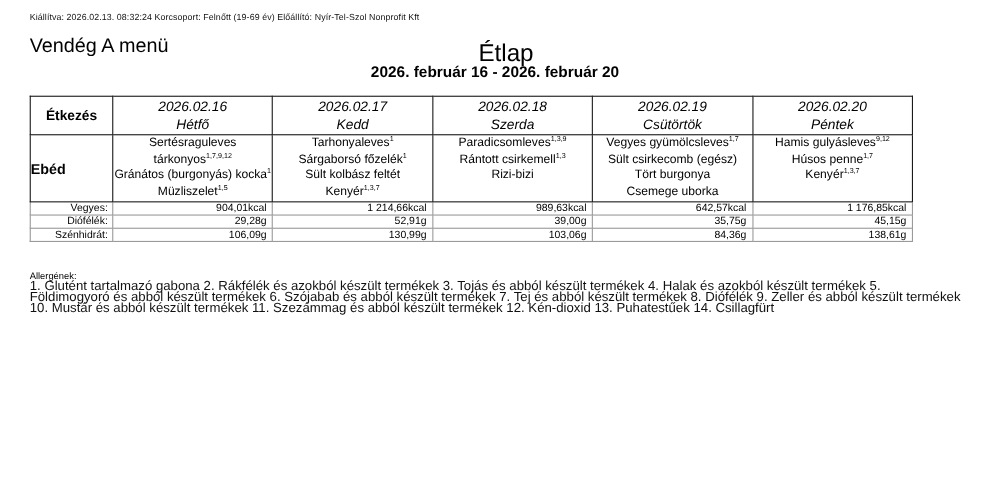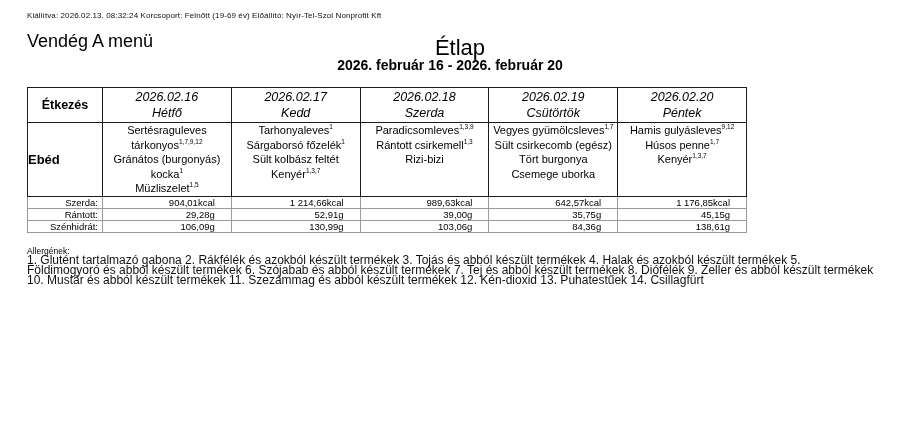--- a/index.html
+++ b/index.html
@@ -6,35 +6,35 @@
   body{
     width:900px;height:436px;background:#ffffff;color:#000;
     font-family:"Liberation Sans", sans-serif;position:relative;
   }
   .meta-line{position:absolute;left:27px;top:11px;font-size:8px;color:#111;letter-spacing:.1px;}
   .menu-name{position:absolute;left:27px;top:31px;font-size:18px;}
   .page-title{position:absolute;left:0;top:25px;width:100%;text-align:center;font-size:22px;font-weight:400;margin:10px;}
   .date-range{position:absolute;left:0;top:57px;width:100%;text-align:center;font-size:14px;font-weight:700;}
 
   table.menu-table{
-    position:absolute;left:27px;top:87px;width:720px;
+    position:absolute;left:27px;top:87px;width:803px;
     border-collapse:collapse;table-layout:fixed;
   }
   col.c0{width:75px;}
   .menu-table th,.menu-table td{padding:0;margin:0;}
   tr.dark th,tr.dark td{border:1.5px solid #1a1a1a;}
   .meal-head{font-size:12.5px;font-weight:700;text-align:center;vertical-align:middle;}
   .day-head{height:34px;font-size:12.5px;font-weight:400;text-align:center;vertical-align:middle;line-height:16px;font-style:italic;}
   .meal-label{font-size:13px;font-weight:700;text-align:left;vertical-align:middle;}
   .dish-cell{height:60px;vertical-align:top;text-align:center;padding-top:1px;}
   .dish{font-size:11px;line-height:14.5px;}
   .dish sup{font-size:6.5px;line-height:0;}
   tr.nutri th,tr.nutri td{border:1px solid #9a9a9a;height:11px;font-size:9.5px;line-height:11px;font-weight:400;}
   tr.nutri th{text-align:right;padding-right:4px;}
-  tr.nutri td{text-align:right;padding-right:16px;}
+  tr.nutri td{text-align:right;padding-right:5px;}
 
   .allergens{position:absolute;left:27px;top:246px;width:849px;}
   .allergens-title{font-size:8.5px;font-weight:400;line-height:10px;}
   .allergens-text{font-size:12px;line-height:9.8px;color:#111;}
 </style>
 </head>
 <body>
 
 <div class="meta-line">Kiállítva: 2026.02.13. 08:32:24 Korcsoport: Felnőtt (19-69 év) Előállító: Nyír-Tel-Szol Nonprofit Kft</div>
 <div class="menu-name">Vendég A menü</div>
@@ -100,29 +100,29 @@
           <div class="dish">Tört burgonya</div>
           <div class="dish">Csemege uborka</div>
         </td>
         <td class="dish-cell">
           <div class="dish">Hamis gulyásleves<sup>9,12</sup></div>
           <div class="dish">Húsos penne<sup>1,7</sup></div>
           <div class="dish">Kenyér<sup>1,3,7</sup></div>
         </td>
       </tr>
   <tr class="nutri">
-        <th>Szerda:</th>
+        <th>Vegyes:</th>
         <td>904,01kcal</td>
         <td>1 214,66kcal</td>
         <td>989,63kcal</td>
         <td>642,57kcal</td>
         <td>1 176,85kcal</td>
       </tr>
       <tr class="nutri">
-        <th>Rántott:</th>
+        <th>Diófélék:</th>
         <td>29,28g</td>
         <td>52,91g</td>
         <td>39,00g</td>
         <td>35,75g</td>
         <td>45,15g</td>
       </tr>
       <tr class="nutri">
         <th>Szénhidrát:</th>
         <td>106,09g</td>
         <td>130,99g</td>

